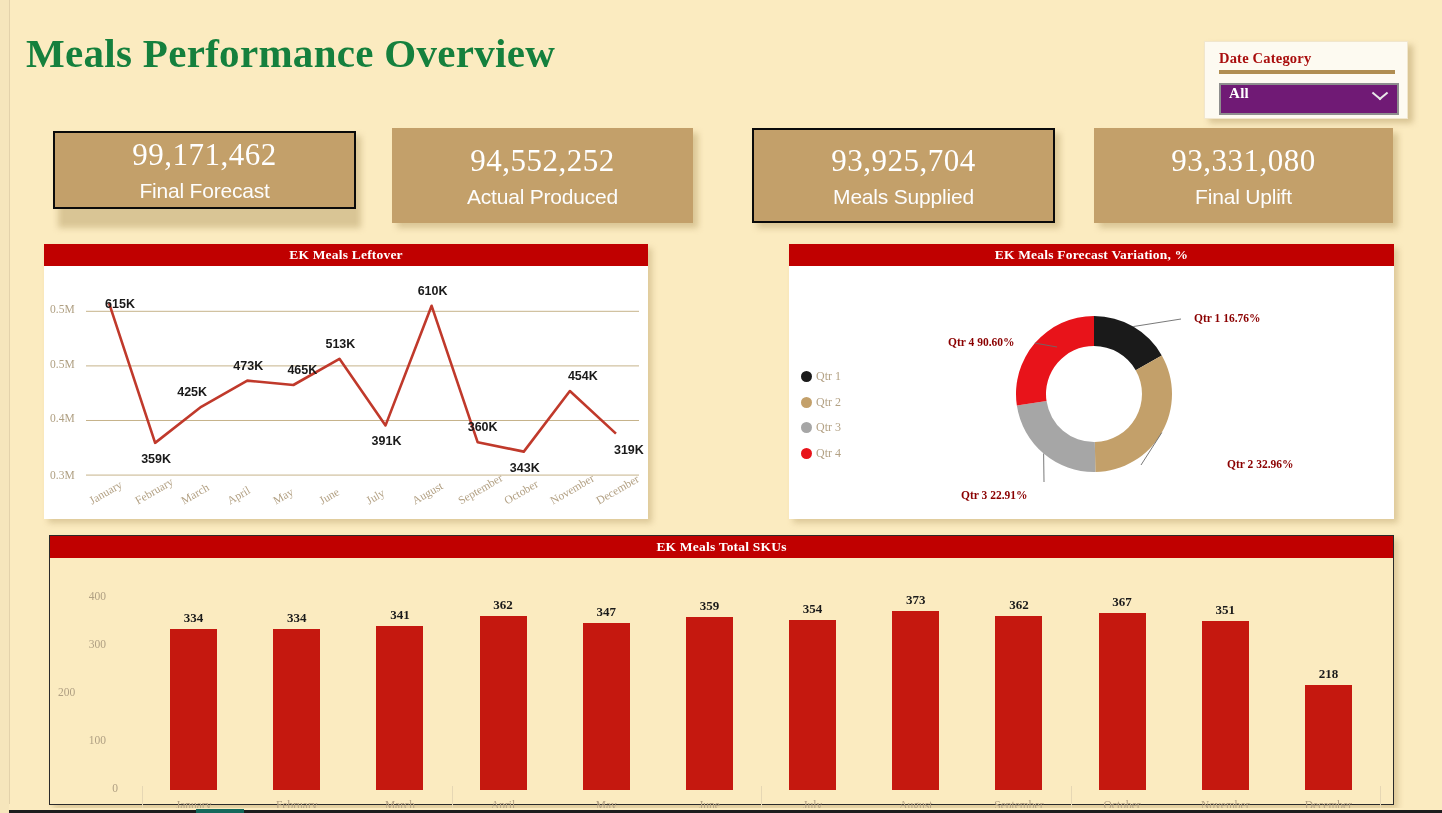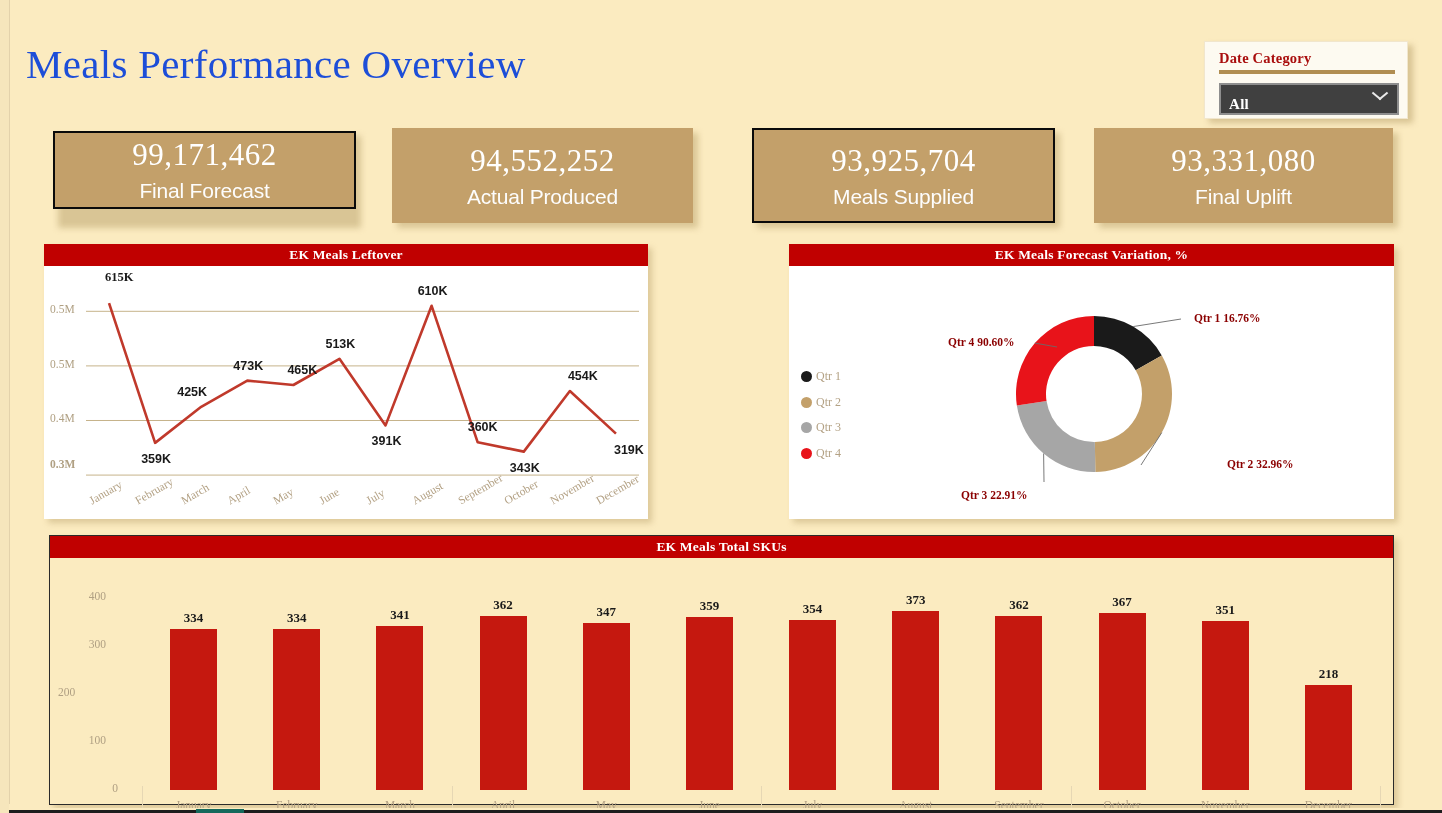--- a/index.html
+++ b/index.html
@@ -13,41 +13,41 @@
 
   
   .rail-left{position:absolute;left:0;top:0;width:9px;height:813px;background:#F6E6BC;}
   .rail-div{position:absolute;left:9px;top:0;width:1px;height:804px;background:#e3d2ab;}
   .page-bottom{position:absolute;left:9px;bottom:0;width:1433px;height:3px;background:#1d1d1d;}
   .page-bottom2{position:absolute;left:9px;bottom:3px;width:1433px;height:2px;background:#FBEBC0;}
   .teal-tab{position:absolute;left:196px;bottom:0px;width:48px;height:4px;background:#15695c;}
 
   
   .dash-title{
-    position:absolute;left:26px;top:40px;
-    font-size:41px;letter-spacing:.3px;color:#1d4ed8;
-    font-family:"Liberation Serif",serif;font-weight:400;
+    position:absolute;left:26px;top:29px;
+    font-size:41px;letter-spacing:.3px;color:#15803d;
+    font-family:"Liberation Serif",serif;font-weight:700;
     white-space:nowrap;
   }
 
   
   .slicer-shadow{position:absolute;left:1209px;top:45px;width:204px;height:78px;background:rgba(150,120,60,.35);filter:blur(3px);}
   .slicer{
     position:absolute;left:1204px;top:41px;width:202px;height:76px;
     background:#fdfaf1;border:1px solid #f1e6cd;
   }
   .slicer-label{
     position:absolute;left:14px;top:8px;color:#a90d0d;font-weight:bold;font-size:14.5px;
     font-family:"Liberation Serif",serif;letter-spacing:.2px;
   }
   .slicer-underline{position:absolute;left:14px;top:28px;width:176px;height:4px;background:#b08d51;}
   .slicer-box{
     position:absolute;left:14px;top:41px;width:176px;height:28px;
-    background:#404040;border:2px solid #8e8e8e;
-    display:flex;align-items:flex-end;
+    background:#701a75;border:2px solid #8e8e8e;
+    display:flex;align-items:flex-start;
   }
   .slicer-val{color:#fff;font-size:15px;padding-left:8px;font-family:"Liberation Serif",serif;font-weight:bold;letter-spacing:.3px;}
   .chev{position:absolute;right:10px;top:7px;width:15px;height:15px;}
   .chev:before,.chev:after{
     content:"";position:absolute;top:3px;width:11px;height:2.4px;background:#e9e9e9;
   }
   .chev:before{left:-1px;transform:rotate(40deg);}
   .chev:after{left:6px;transform:rotate(-40deg);}
 
   
@@ -133,25 +133,25 @@
     <div class="panel-hdr">EK Meals Leftover</div>
     <div class="panel-body white-body">
       <svg id="line-svg" width="604" height="253">
           <line x1="42" x2="595" y1="209.0810810810811" y2="209.0810810810811" stroke="#C6B38A" stroke-width="1"></line>
           <line x1="42" x2="595" y1="154.48648648648648" y2="154.48648648648648" stroke="#C6B38A" stroke-width="1"></line>
           <line x1="42" x2="595" y1="99.89189189189189" y2="99.89189189189189" stroke="#C6B38A" stroke-width="1"></line>
           <line x1="42" x2="595" y1="45.29729729729729" y2="45.29729729729729" stroke="#C6B38A" stroke-width="1"></line>
           <polyline points="65.04166666666667,37.10810810810813 111.125,176.87027027027028 157.20833333333334,140.83783783783784 203.29166666666669,114.63243243243244 249.375,119 295.45833333333337,92.7945945945946 341.5416666666667,159.4 387.625,39.83783783783784 433.70833333333337,176.32432432432432 479.7916666666667,185.6054054054054 525.875,125.0054054054054 571.9583333333334,167.5891891891892" fill="none" stroke="#C0392B" stroke-width="2.6" stroke-linejoin="round"></polyline>
         </svg>
       <div id="line-overlay">
-          <div class="axlab" style="left: 6px; top: 192px; font-weight: bold;">0.3M</div>
+          <div class="axlab" style="left: 6px; top: 203px;">0.3M</div>
           <div class="axlab" style="left: 6px; top: 146.486px;">0.4M</div>
           <div class="axlab" style="left: 6px; top: 91.8919px;">0.5M</div>
           <div class="axlab" style="left: 6px; top: 37.2973px;">0.5M</div>
-          <div class="dlab" style="left: 61.0417px; top: 4px; font-family: Liberation Serif, serif;">615K</div>
+          <div class="dlab" style="left: 61.0417px; top: 31px;">615K</div>
           <div class="dlab" style="left: 97.125px; top: 185.87px;">359K</div>
           <div class="dlab" style="left: 133.208px; top: 118.838px;">425K</div>
           <div class="dlab" style="left: 189.292px; top: 92.6324px;">473K</div>
           <div class="dlab" style="left: 243.375px; top: 97px;">465K</div>
           <div class="dlab" style="left: 281.458px; top: 70.7946px;">513K</div>
           <div class="dlab" style="left: 327.542px; top: 168.4px;">391K</div>
           <div class="dlab" style="left: 373.625px; top: 17.8378px;">610K</div>
           <div class="dlab" style="left: 423.708px; top: 154.324px;">360K</div>
           <div class="dlab" style="left: 465.792px; top: 194.605px;">343K</div>
           <div class="dlab" style="left: 523.875px; top: 103.005px;">454K</div>

